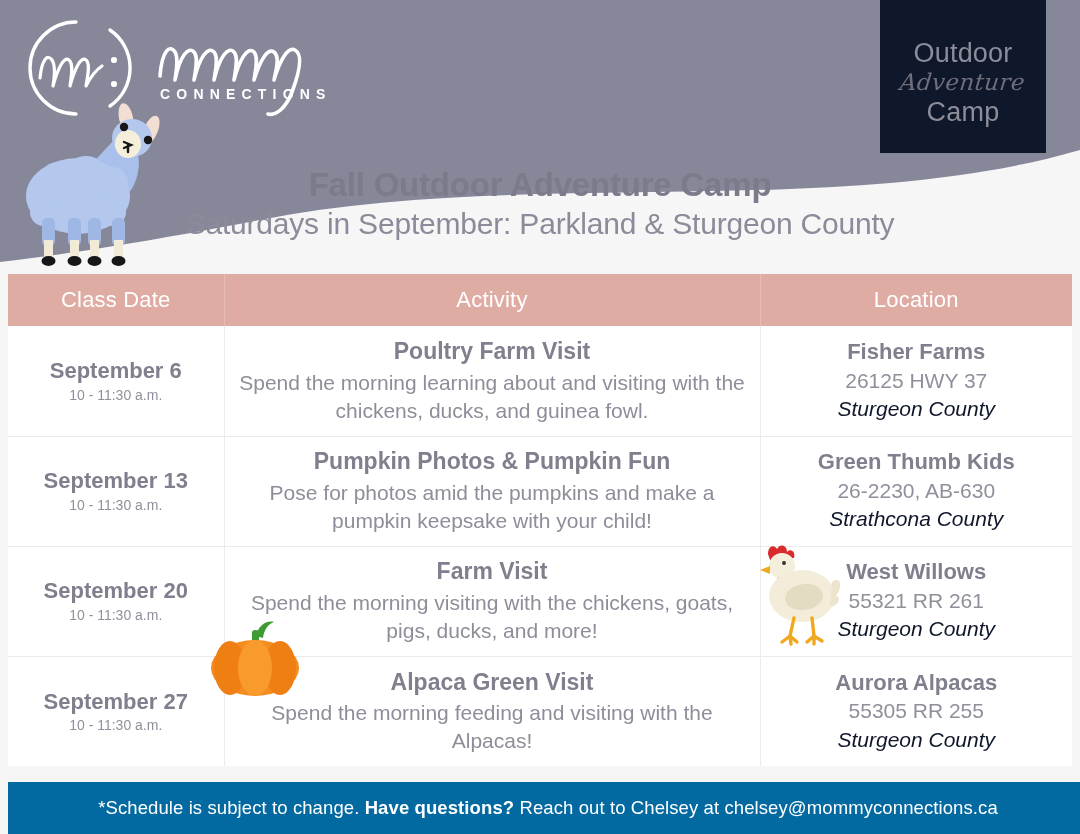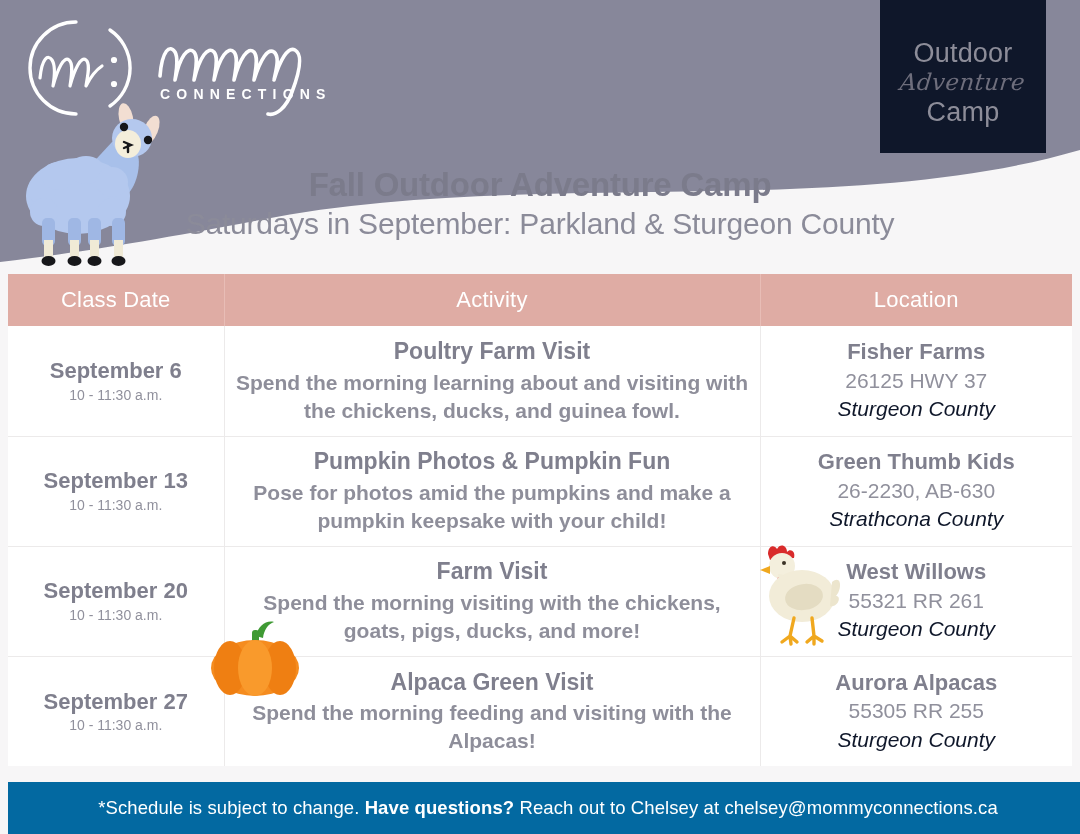--- a/index.html
+++ b/index.html
@@ -141,21 +141,21 @@
     line-height: 1.35;
   }
   .act-title {
     font-size: 23px;
     font-weight: bold;
     color: #7f7f8d;
     line-height: 1.3;
   }
   .act-desc {
     font-size: 21px;
-    font-weight: 700;
+    font-weight: 400;
     color: #8e8e9a;
     line-height: 1.32;
     margin-top: 2px;
   }
   .loc-name {
     font-size: 22px;
     font-weight: bold;
     color: #7f7f8d;
     line-height: 1.3;
   }

